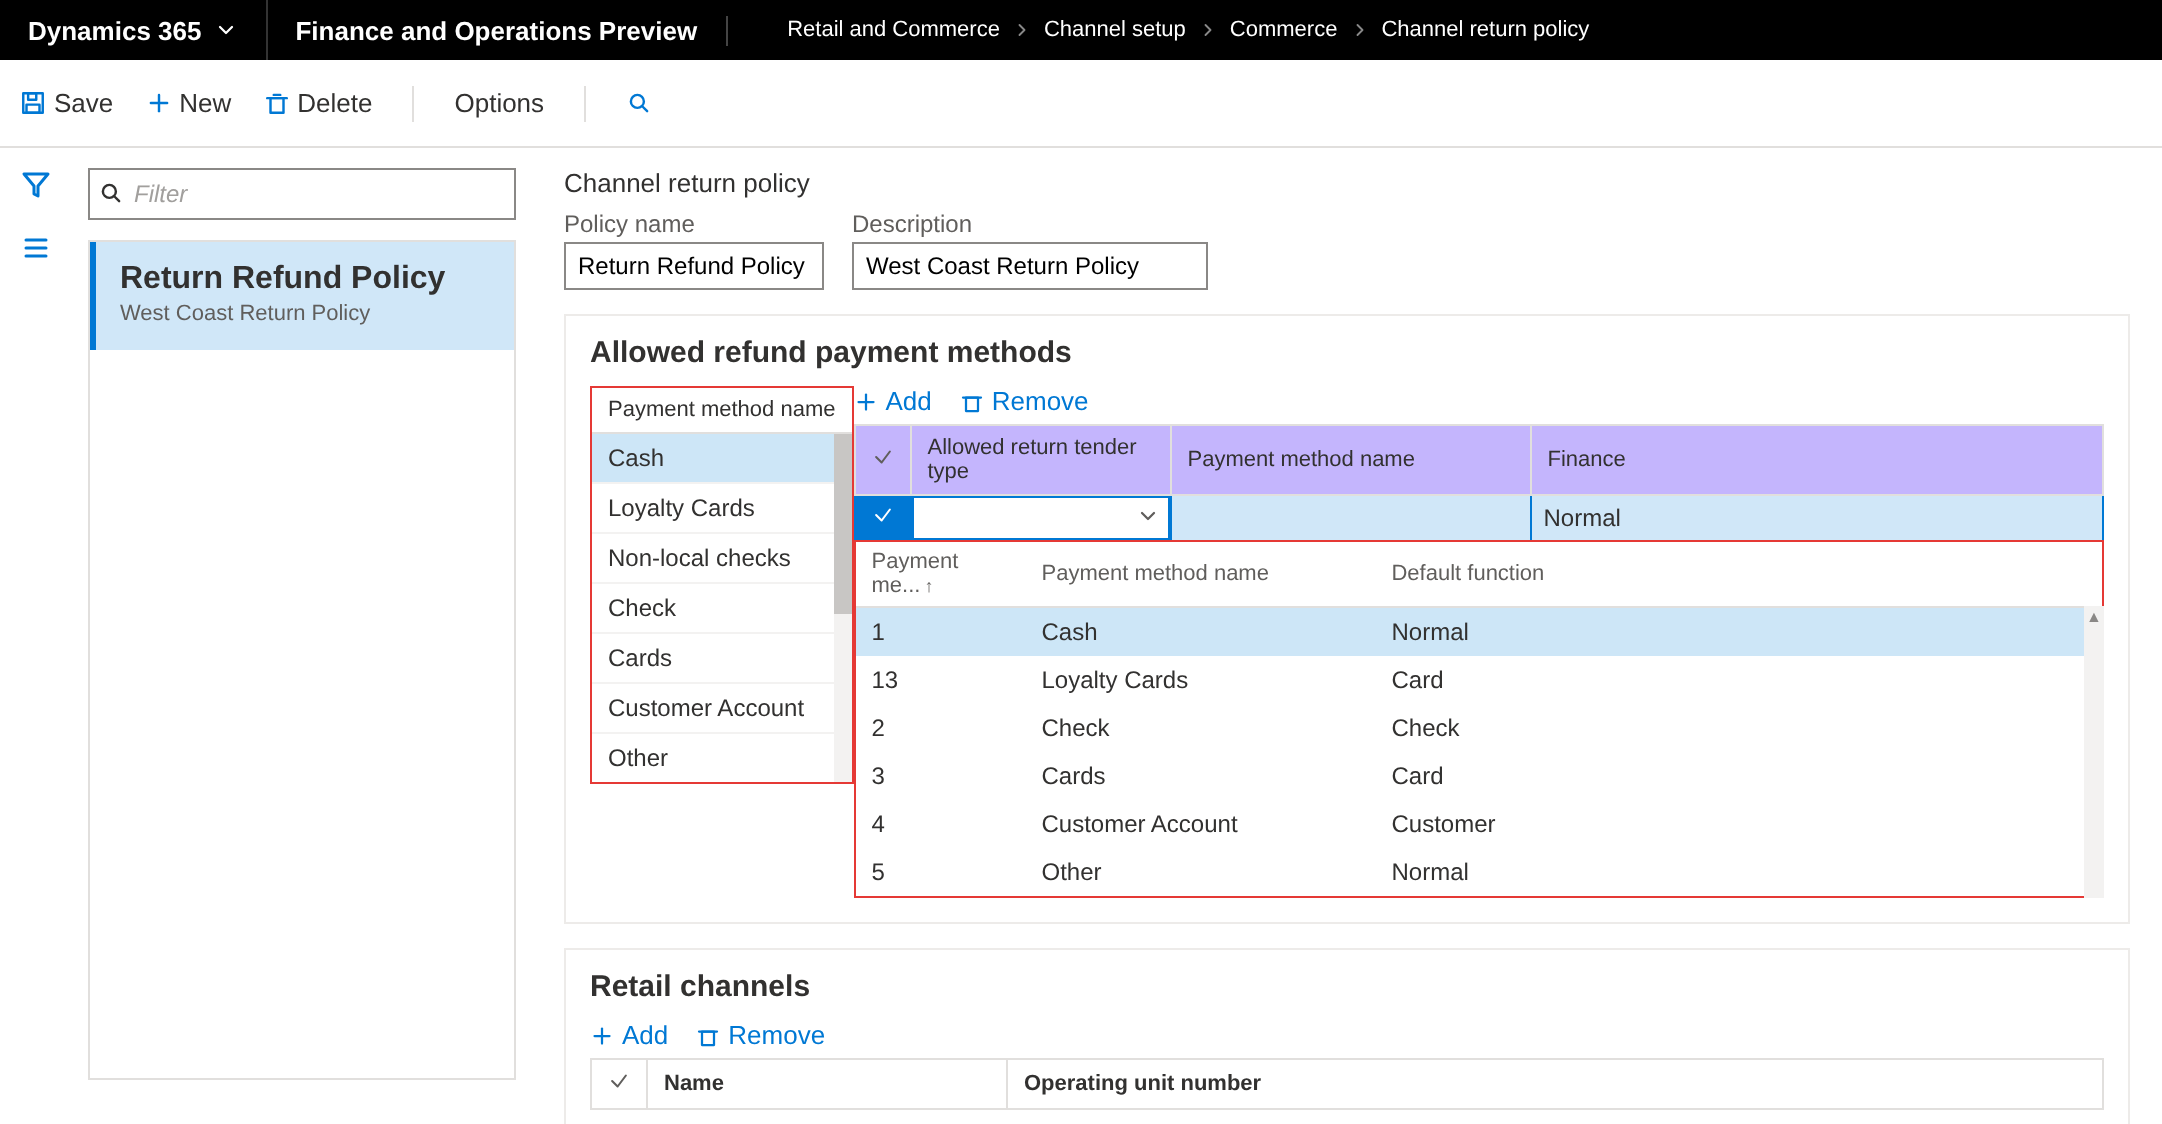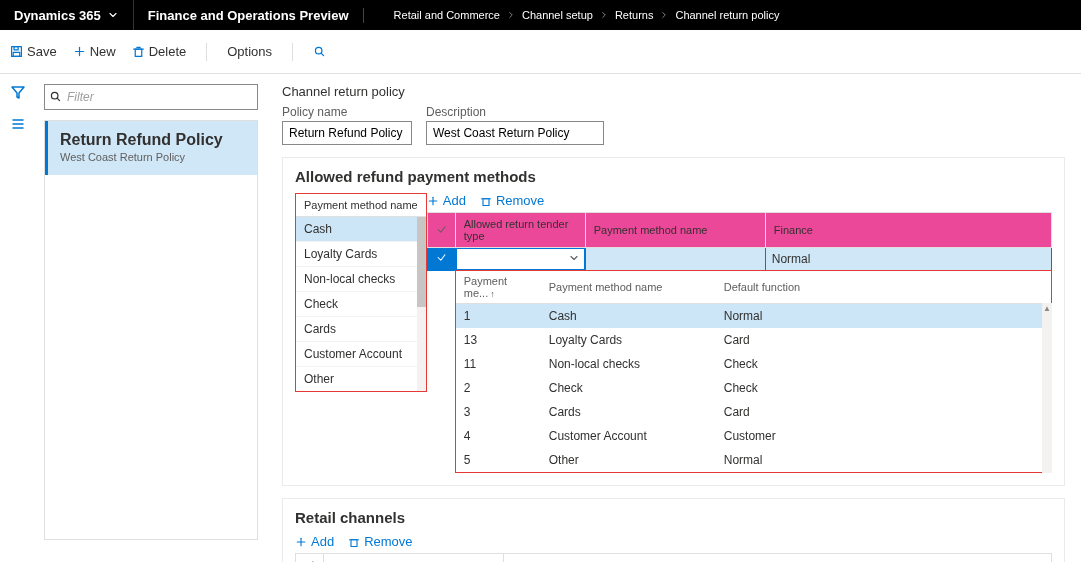--- a/index.html
+++ b/index.html
@@ -51,21 +51,21 @@
   .pmn-scroll .thumb { width:9px; height:90px; background:#c8c6c4; position:absolute; top:0;}
   .pmn-wrap { position:relative; border:1.5px solid #e53935; display:inline-block;}
 
   .toolbar-inline{ display:flex; gap:14px; margin-bottom:4px; }
   .linkbtn { color:#0078d4; font-size:13px; display:flex; align-items:center; gap:4px; cursor:pointer;}
   .linkbtn svg { width:12px; height:12px; stroke:#0078d4; fill:none; stroke-width:1.5;}
 
   
   .rightgrid { flex:1; }
   .grid table { border-collapse:collapse; width:100%; font-size:12px; }
-  .grid thead th { text-align:left; font-weight:400; font-size:11px; padding:5px 8px; border:1px solid #e1dfdd; background:#ec4899;}
+  .grid thead th { text-align:left; font-weight:400; font-size:11px; padding:5px 8px; border:1px solid #e1dfdd; background:#c4b5fd;}
   .grid thead th:first-child { width:18px; text-align:center;}
   .grid .selrow td { background:#d0e7f8; border:1px solid #0078d4; padding:3px 6px;}
   .grid .selrow td:first-child { background:#0078d4; text-align:center; width:18px;}
   .combo { position:relative; background:#fff; border:1px solid #0078d4; height:22px; }
   .combo .chev { position:absolute; right:4px; top:3px; }
 
   
   .lookup { border:1.5px solid #e53935; margin-top:-1px; }
   .lookup table { width:100%; border-collapse:collapse; font-size:12px;}
   .lookup thead th { text-align:left; font-weight:400; font-size:11px; color:#605e5c; padding:4px 8px; border-bottom:1px solid #e1dfdd;}
@@ -97,21 +97,21 @@
   <div class="module">Finance and Operations Preview</div>
   <div class="breadcrumbs">
     <span class="crumb">Retail and Commerce</span>
     <svg class="icon-stroke sep" viewBox="0 0 16 16" width="10" height="10" style="color:#888">
         <polyline points="6 4 10 8 6 12"></polyline>
       </svg>
     <span class="crumb">Channel setup</span>
     <svg class="icon-stroke sep" viewBox="0 0 16 16" width="10" height="10" style="color:#888">
         <polyline points="6 4 10 8 6 12"></polyline>
       </svg>
-    <span class="crumb">Returns</span>
+    <span class="crumb">Commerce</span>
     <svg class="icon-stroke sep" viewBox="0 0 16 16" width="10" height="10" style="color:#888">
         <polyline points="6 4 10 8 6 12"></polyline>
       </svg>
     <span class="crumb">Channel return policy</span>
   </div>
 </div>
 
 <div class="cmdbar">
   <div class="cmd">
     <svg class="icon-stroke" viewBox="0 0 16 16" style="color:#0078d4">
@@ -255,21 +255,21 @@
                         </svg>
                     </div>
                   </td>
                   <td></td>
                   <td>Normal</td>
                 </tr>
               </tbody>
             </table>
           </div>
 
-          <div style="display:flex;">
+          <div style="display:flex;flex-direction:column;">
             <div style="width:28px;"></div>
             <div class="lookup-wrap">
               <div class="lookup">
                 <table>
                   <thead>
                     <tr>
                       <th style="width:85px;"><span>Payment me...</span><span class="sorticon">↑</span></th>
                       <th style="width:175px;">Payment method name</th>
                       <th>Default function</th>
                     </tr>
@@ -277,25 +277,20 @@
                   <tbody>
                     <tr class="sel">
                         <td>1</td>
                         <td>Cash</td>
                         <td>Normal</td>
                       </tr>
                     <tr>
                         <td>13</td>
                         <td>Loyalty Cards</td>
                         <td>Card</td>
-                      </tr>
-                    <tr>
-                        <td>11</td>
-                        <td>Non-local checks</td>
-                        <td>Check</td>
                       </tr>
                     <tr>
                         <td>2</td>
                         <td>Check</td>
                         <td>Check</td>
                       </tr>
                     <tr>
                         <td>3</td>
                         <td>Cards</td>
                         <td>Card</td>

